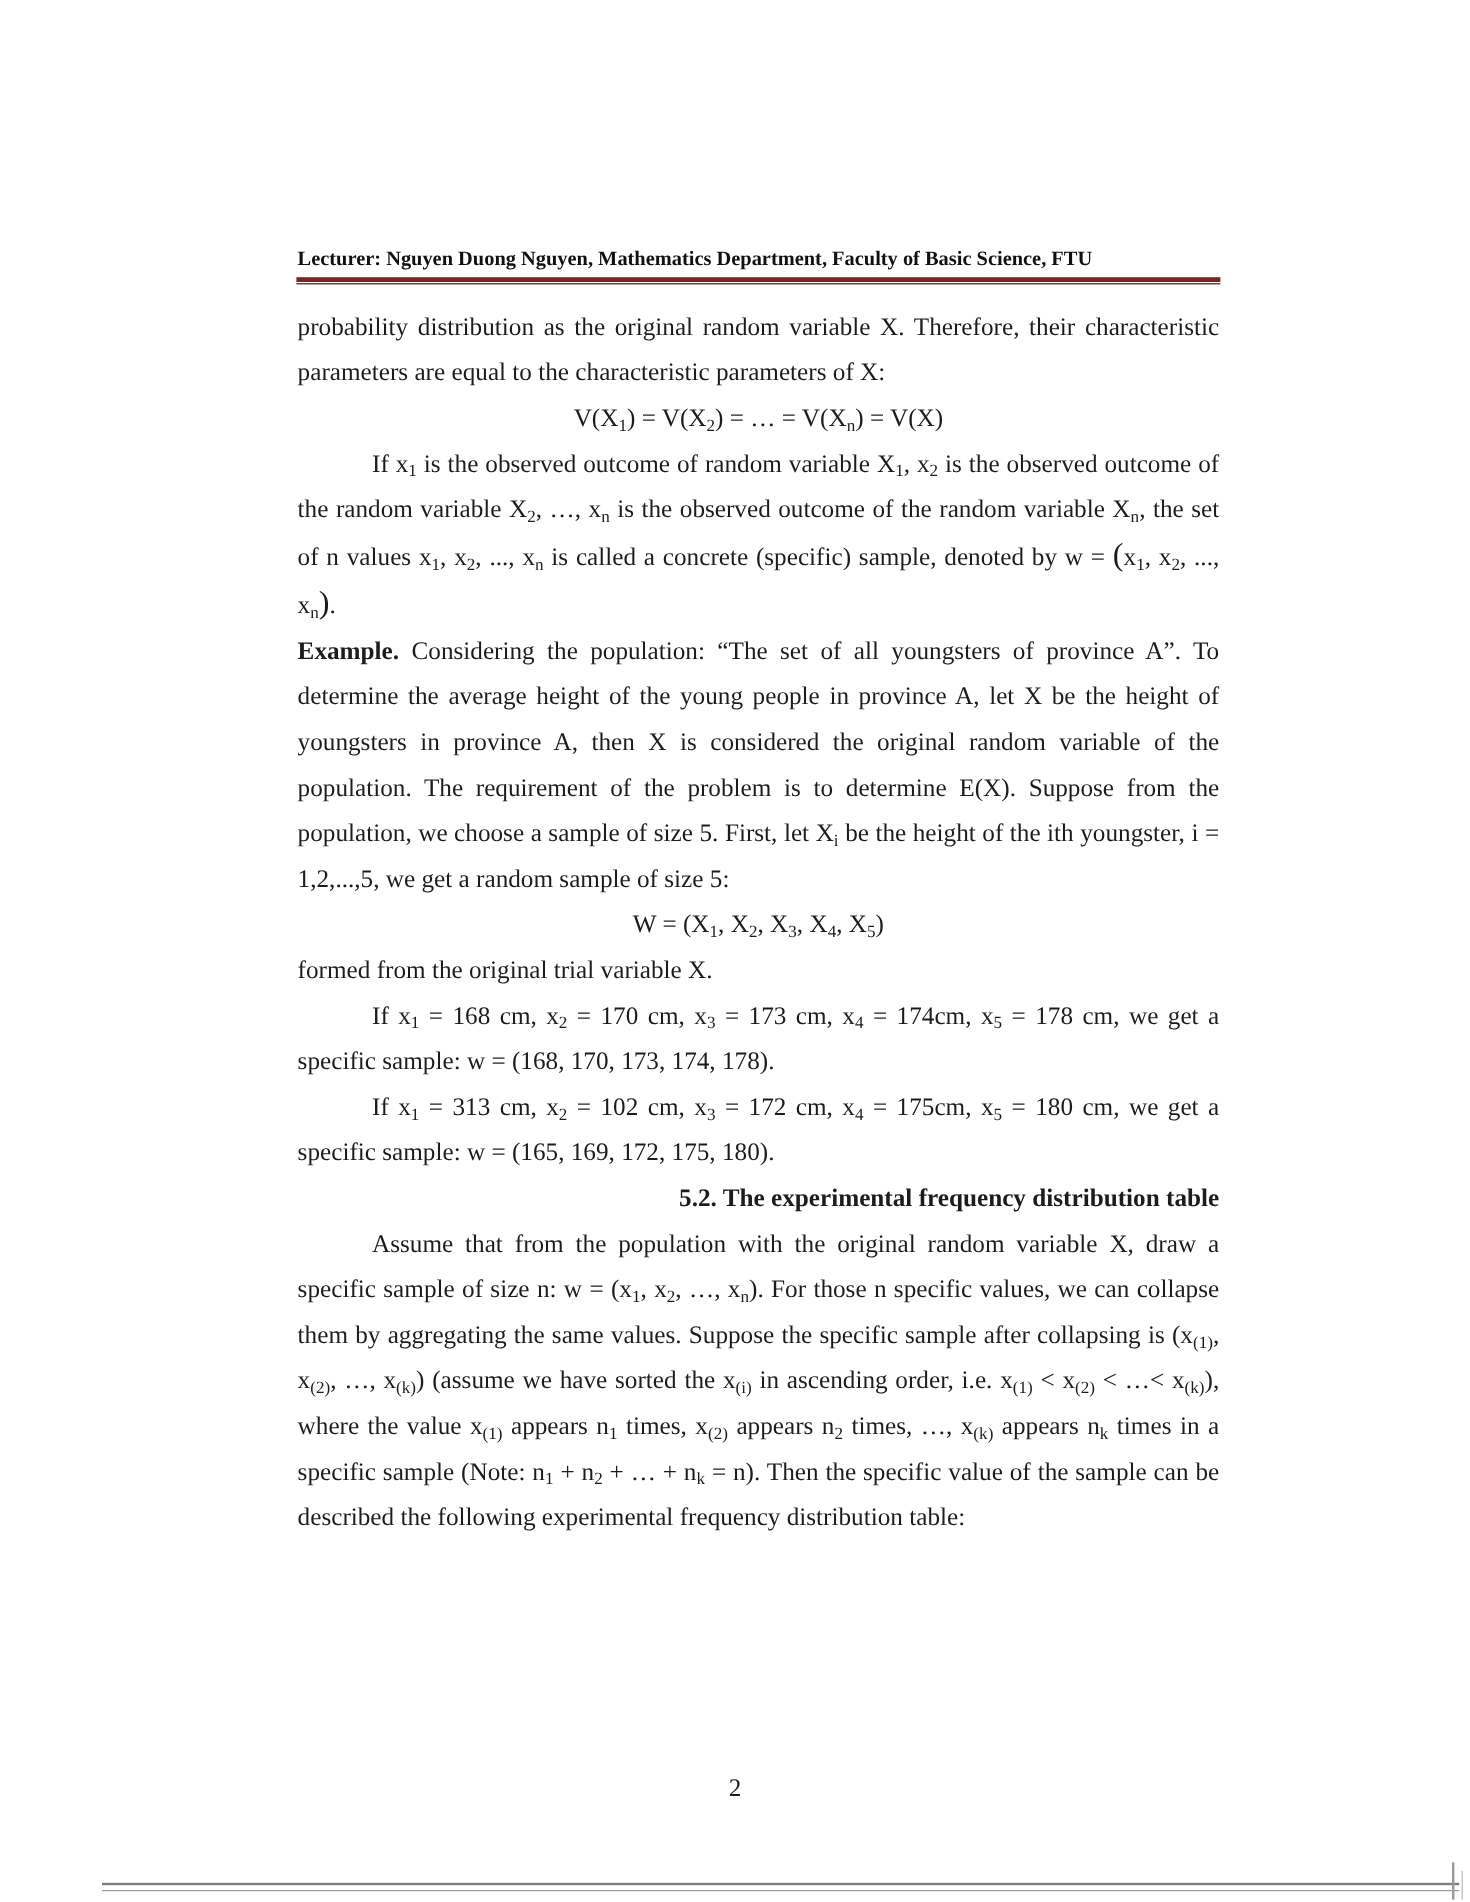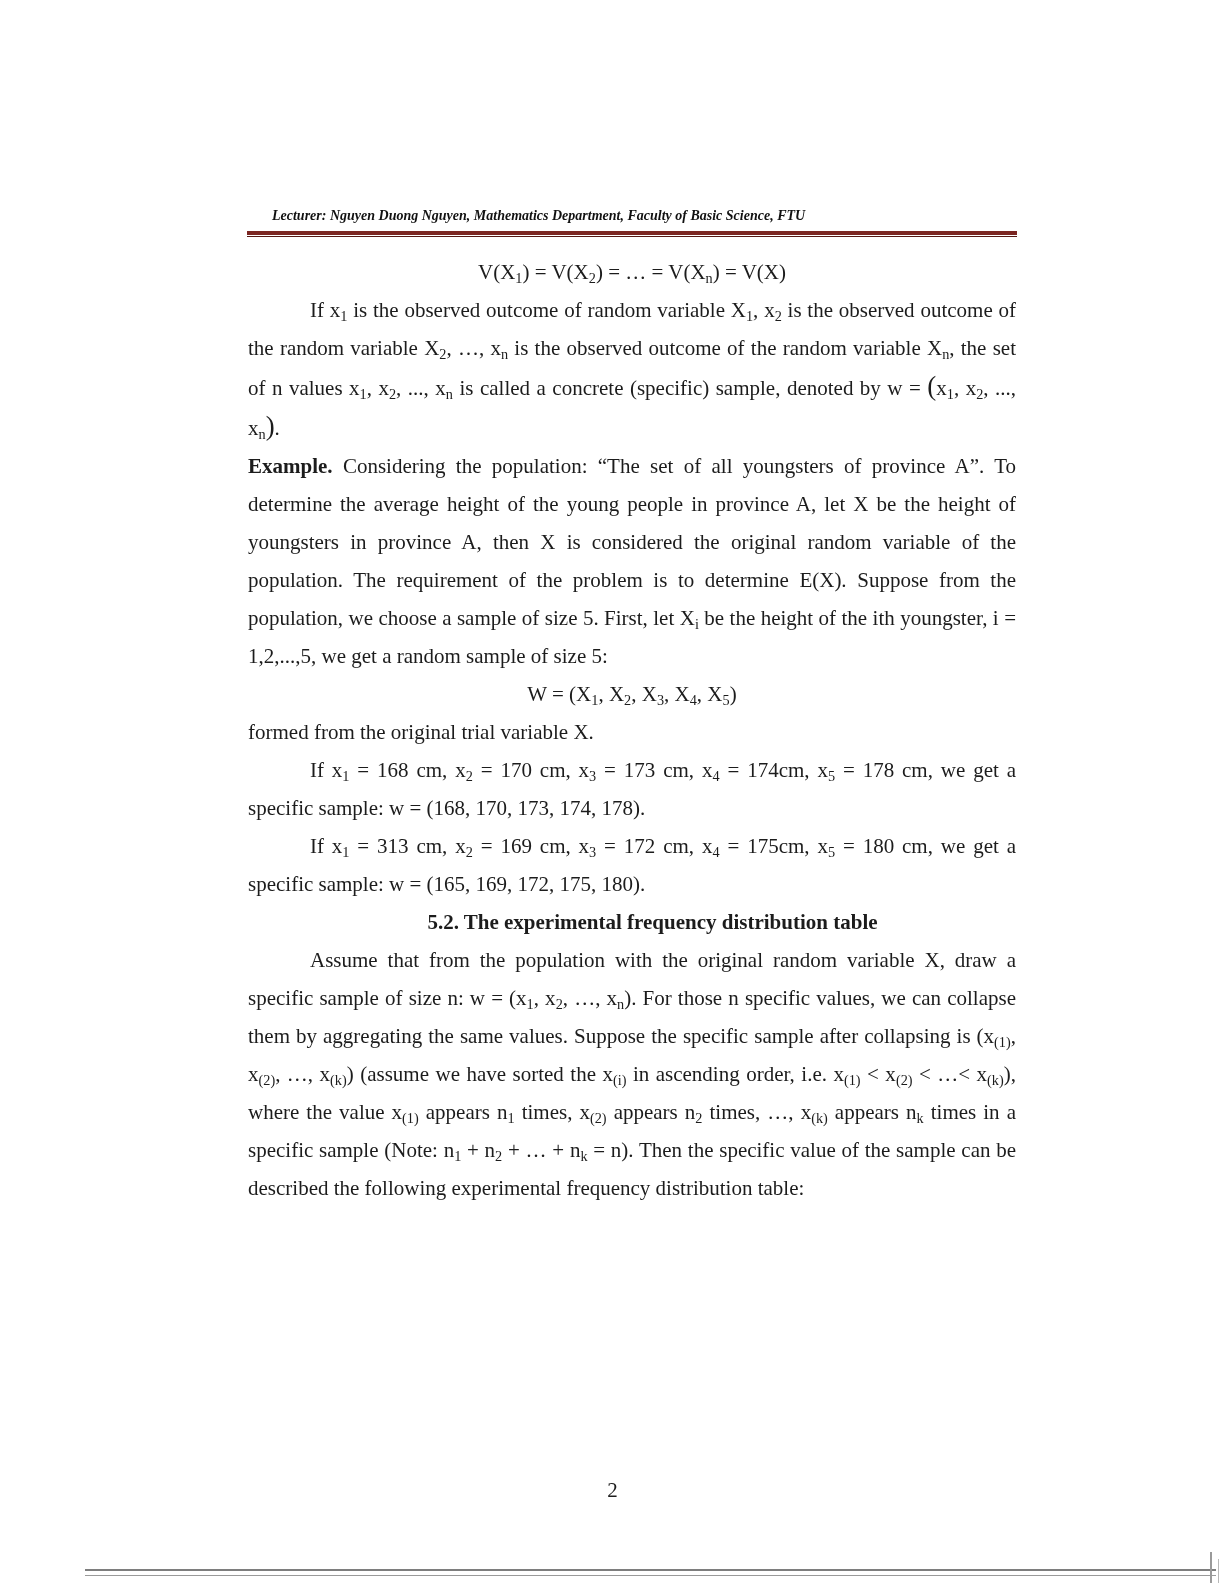--- a/index.html
+++ b/index.html
@@ -10,27 +10,25 @@
     background: #ffffff;
     font-family: "Liberation Serif", "DejaVu Serif", serif;
     color: #1c1c1c;
     overflow: hidden;
   }
   .header {
     position: absolute;
     left: 248px;
     top: 204px;
     width: 770px;
-    font-size: 14px;
+    font-size: 17px;
     line-height: 24px;
     font-weight: 700;
-    font-style: italic;
     color: #111111;
     white-space: nowrap;
-    margin-left: 24px;
   }
   .header-rule {
     position: absolute;
     left: 247px;
     top: 231px;
     width: 770px;
   }
   .rule-thick { height: 4px; background: #7b2622; }
   .rule-thin  { height: 1px; background: #541713; margin-top: 1px; }
   .content {
@@ -40,21 +38,21 @@
     width: 768px;
   }
   .para {
     margin: 0;
     font-size: 21px;
     line-height: 38px;
     text-align: justify;
   }
   .para.body-indent { text-indent: 62px; }
   .para.equation { text-align: center; text-indent: 0; }
-  .para.heading { font-weight: 700; text-align: center; margin-left: 41px; }
+  .para.heading { font-weight: 700; text-align: right; margin-left: 41px; }
   .bold { font-weight: 700; }
   sub {
     font-size: 68%;
     line-height: 0;
     vertical-align: baseline;
     position: relative;
     top: 0.28em;
   }
   .bigparen { font-size: 128%; }
   .page-number {
@@ -79,27 +77,28 @@
   <div class="header">
     <span>Lecturer: Nguyen Duong Nguyen, Mathematics Department, Faculty of Basic Science, FTU</span>
   </div>
 
   <div class="header-rule">
     <div class="rule-thick"></div>
     <div class="rule-thin"></div>
   </div>
 
   <div class="content">
+      <p class="para body"><span>probability distribution as the original random variable X. Therefore, their characteristic parameters are equal to the characteristic parameters of X:</span></p>
       <p class="para equation"><span>V(X</span><sub>1</sub><span>) = V(X</span><sub>2</sub><span>) = … = V(X</span><sub>n</sub><span>) = V(X)</span></p>
       <p class="para body-indent"><span>If x</span><sub>1</sub><span> is the observed outcome of random variable X</span><sub>1</sub><span>, x</span><sub>2</sub><span> is the observed outcome of the random variable X</span><sub>2</sub><span>, …, x</span><sub>n</sub><span> is the observed outcome of the random variable X</span><sub>n</sub><span>, the set of n values x</span><sub>1</sub><span>, x</span><sub>2</sub><span>, ..., x</span><sub>n</sub><span> is called a concrete (specific) sample, denoted by w = </span><span class="bigparen">(</span><span>x</span><sub>1</sub><span>, x</span><sub>2</sub><span>, ..., x</span><sub>n</sub><span class="bigparen">)</span><span>.</span></p>
       <p class="para body"><span class="bold">Example.</span><span> Considering the population: “The set of all youngsters of province A”. To determine the average height of the young people in province A, let X be the height of youngsters in province A, then X is considered the original random variable of the population. The requirement of the problem is to determine E(X). Suppose from the population, we choose a sample of size 5. First, let X</span><sub>i</sub><span> be the height of the ith youngster, i = 1,2,...,5, we get a random sample of size 5:</span></p>
       <p class="para equation"><span>W = (X</span><sub>1</sub><span>, X</span><sub>2</sub><span>, X</span><sub>3</sub><span>, X</span><sub>4</sub><span>, X</span><sub>5</sub><span>)</span></p>
       <p class="para body"><span>formed from the original trial variable X.</span></p>
       <p class="para body-indent"><span>If x</span><sub>1</sub><span> = 168 cm, x</span><sub>2</sub><span> = 170 cm, x</span><sub>3</sub><span> = 173 cm, x</span><sub>4</sub><span> = 174cm, x</span><sub>5</sub><span> = 178 cm, we get a specific sample: w = (168, 170, 173, 174, 178).</span></p>
-      <p class="para body-indent"><span>If x</span><sub>1</sub><span> = 313 cm, x</span><sub>2</sub><span> = 169 cm, x</span><sub>3</sub><span> = 172 cm, x</span><sub>4</sub><span> = 175cm, x</span><sub>5</sub><span> = 180 cm, we get a specific sample: w = (165, 169, 172, 175, 180).</span></p>
+      <p class="para body-indent"><span>If x</span><sub>1</sub><span> = 313 cm, x</span><sub>2</sub><span> = 102 cm, x</span><sub>3</sub><span> = 172 cm, x</span><sub>4</sub><span> = 175cm, x</span><sub>5</sub><span> = 180 cm, we get a specific sample: w = (165, 169, 172, 175, 180).</span></p>
       <p class="para heading"><span class="bold">5.2. The experimental frequency distribution table</span></p>
       <p class="para body-indent"><span>Assume that from the population with the original random variable X, draw a specific sample of size n: w = (x</span><sub>1</sub><span>, x</span><sub>2</sub><span>, …, x</span><sub>n</sub><span>). For those n specific values, we can collapse them by aggregating the same values. Suppose the specific sample after collapsing is (x</span><sub>(1)</sub><span>, x</span><sub>(2)</sub><span>, …, x</span><sub>(k)</sub><span>) (assume we have sorted the x</span><sub>(i)</sub><span> in ascending order, i.e. x</span><sub>(1)</sub><span> &lt; x</span><sub>(2)</sub><span> &lt; …&lt; x</span><sub>(k)</sub><span>), where the value x</span><sub>(1)</sub><span> appears n</span><sub>1</sub><span> times, x</span><sub>(2)</sub><span> appears n</span><sub>2</sub><span> times, …, x</span><sub>(k)</sub><span> appears n</span><sub>k</sub><span> times in a specific sample (Note: n</span><sub>1</sub><span> + n</span><sub>2</sub><span> + … + n</span><sub>k</sub><span> = n). Then the specific value of the sample can be described the following experimental frequency distribution table:</span></p>
     </div>
 
   <div class="page-number">2</div>
 
   <div class="scan-line-1"></div>
   <div class="scan-line-2"></div>
   <div class="scan-tick-v1"></div>
   <div class="scan-tick-v2"></div>

